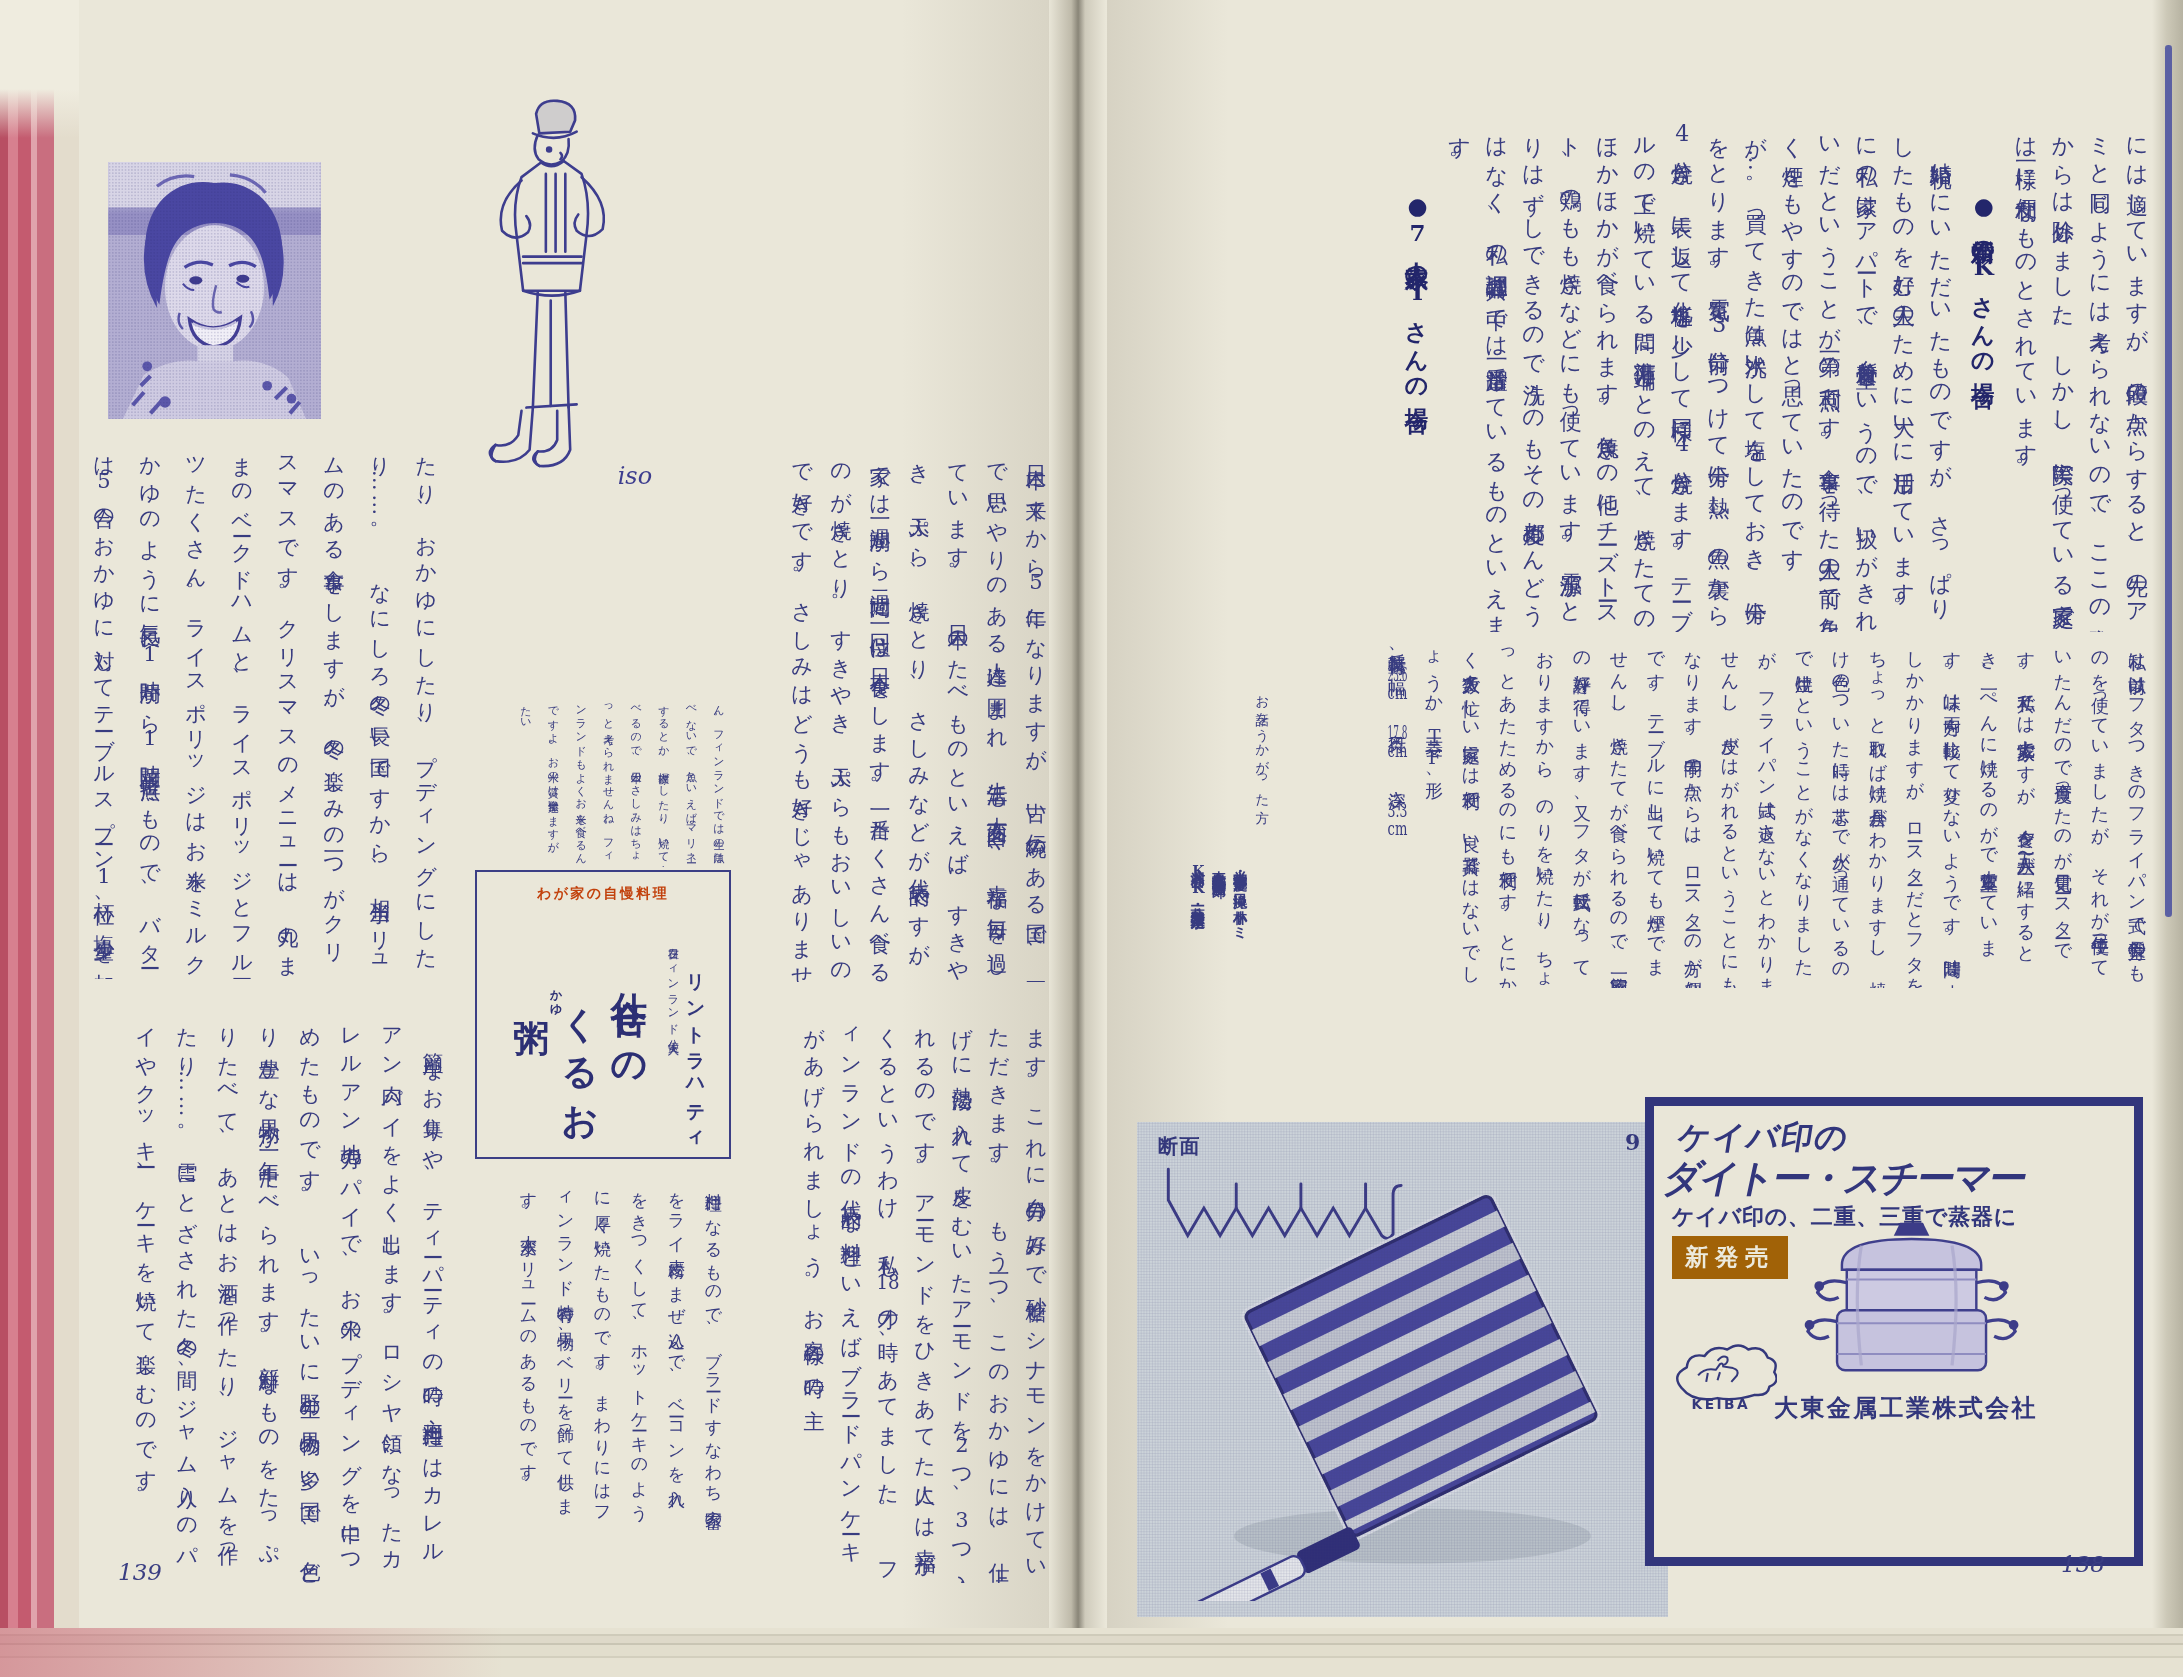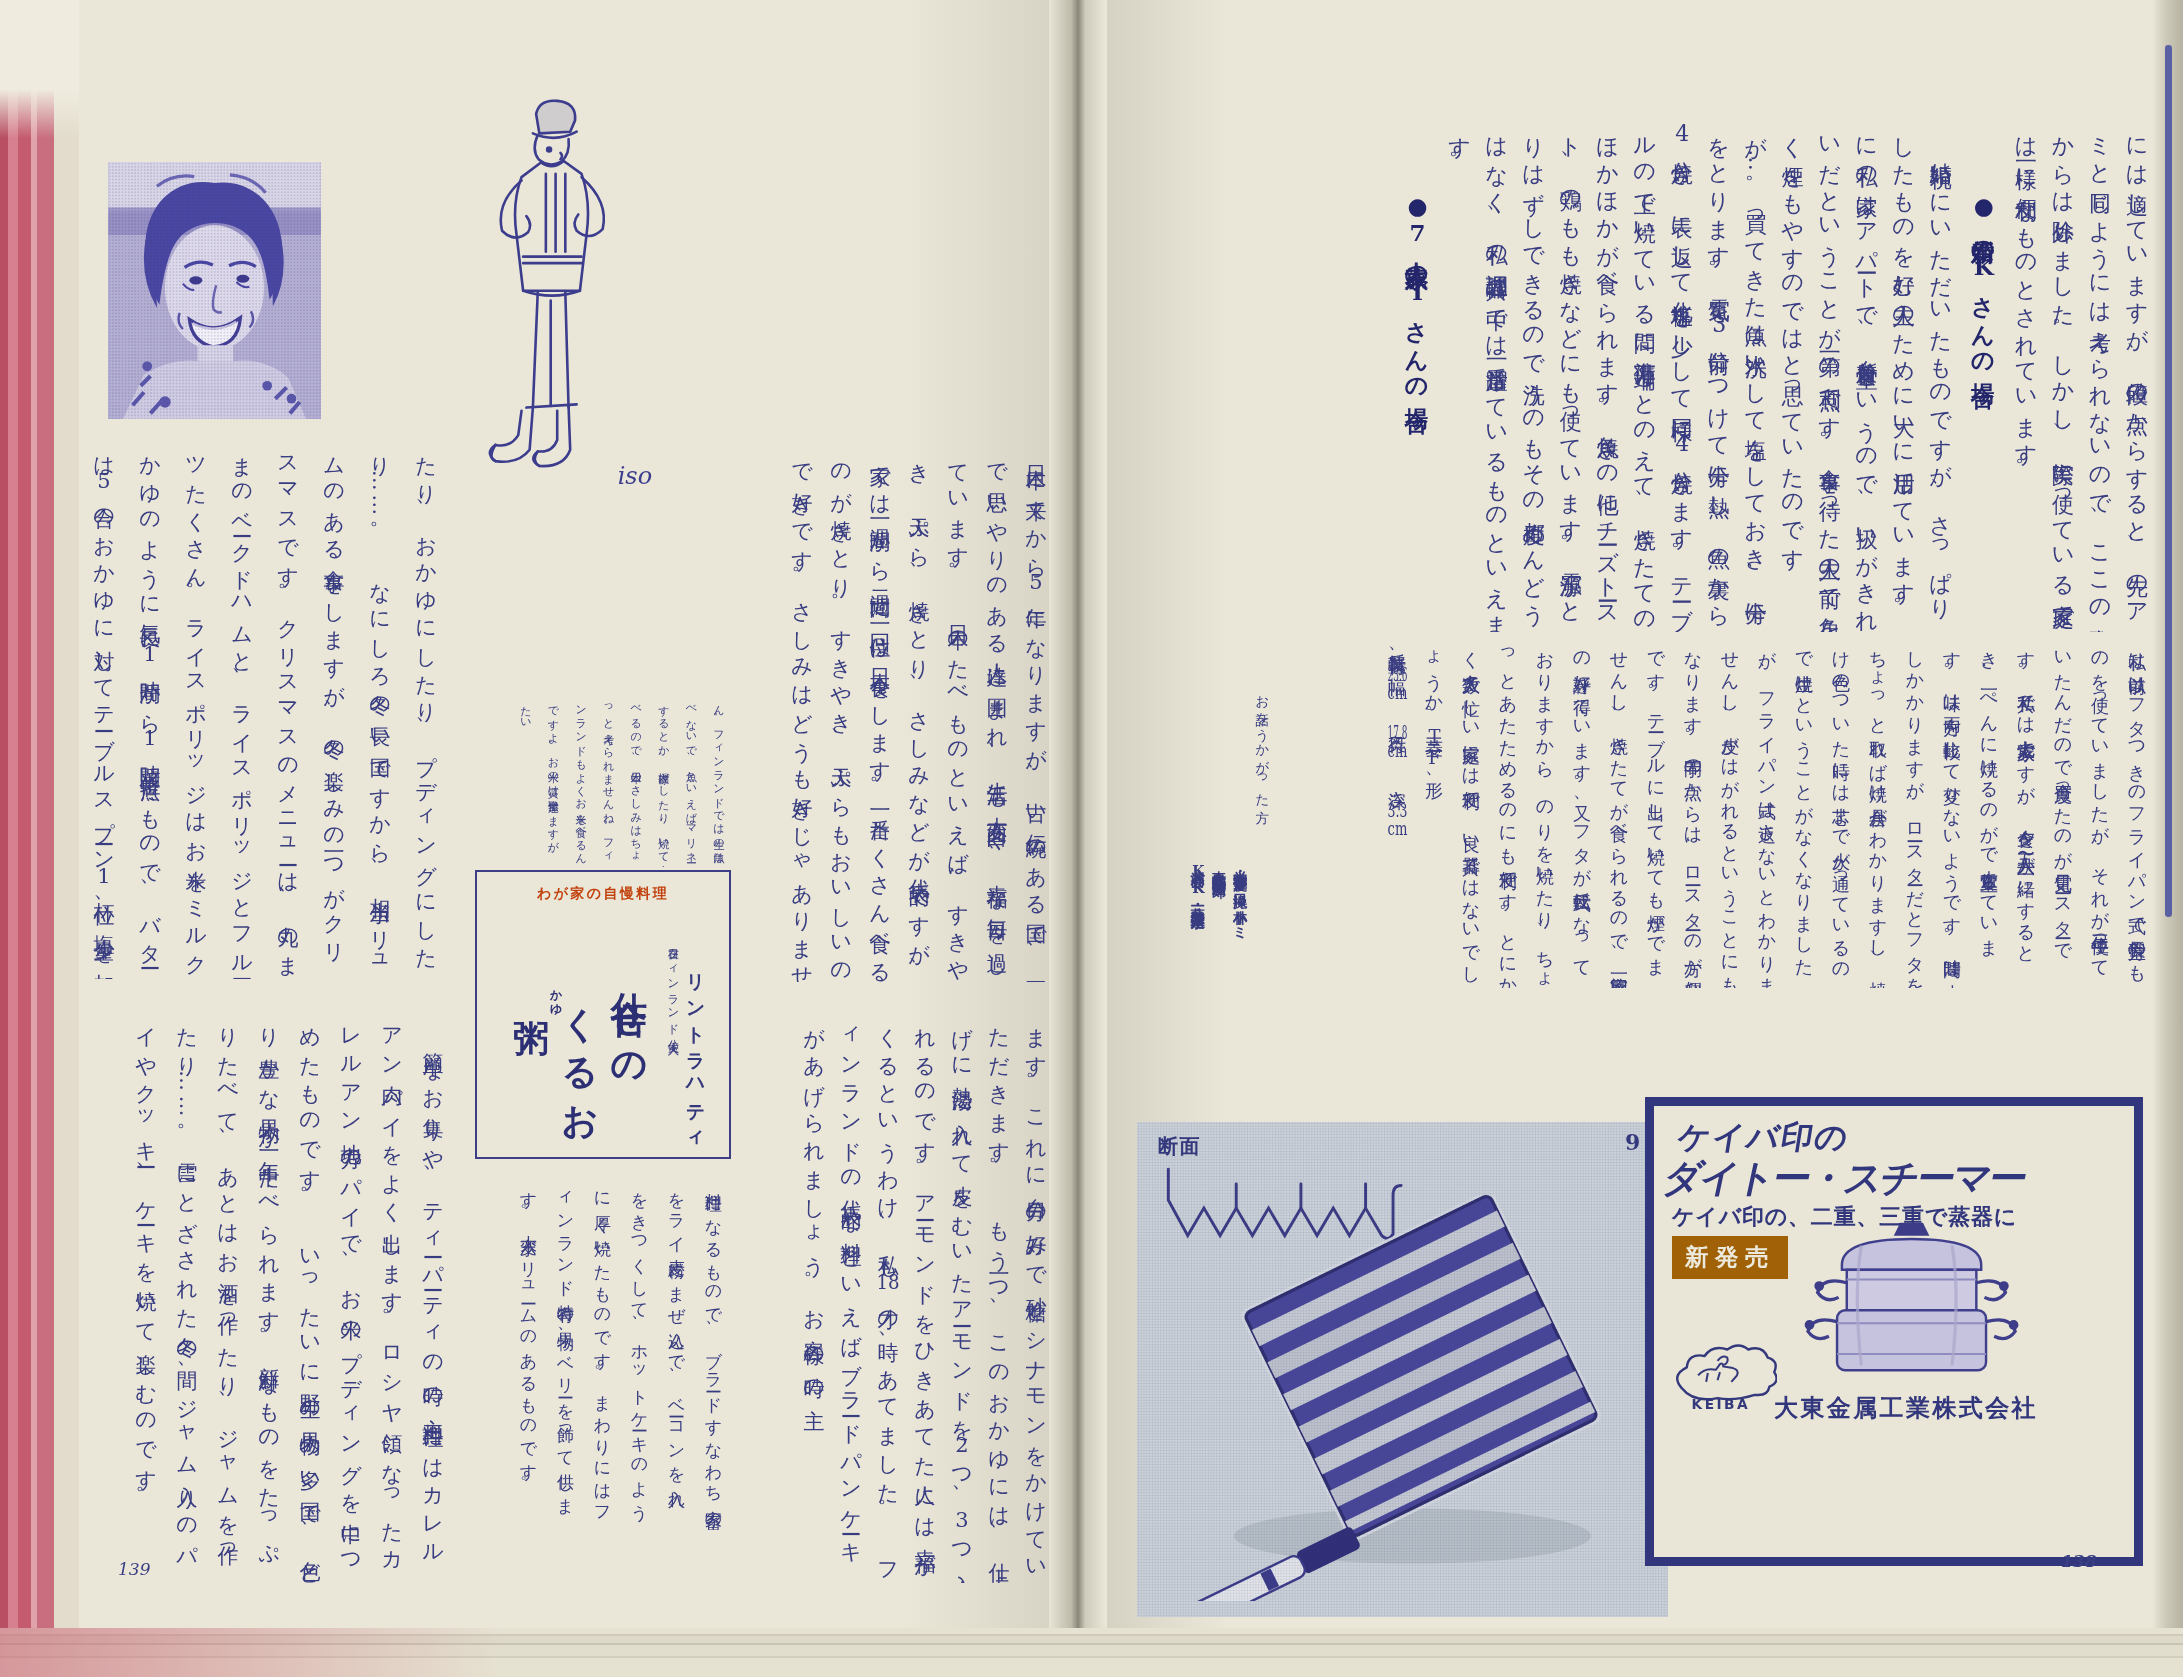--- a/index.html
+++ b/index.html
@@ -53,23 +53,23 @@
       font-family:"DejaVu Sans","Liberation Sans",sans-serif;color:#32367c;}
   .ad-brand{position:absolute;left:24px;top:9.7px;font-size:32px;font-weight:bold;transform:skewX(-9deg);letter-spacing:1.6px;}
   .ad-prod{position:absolute;left:9.7px;top:47px;font-size:38px;font-weight:bold;transform:skewX(-12deg);letter-spacing:-2.4px;white-space:nowrap;}
   .ad-tag{position:absolute;left:18px;top:96px;font-size:22px;font-weight:bold;letter-spacing:0.8px;}
   .ad-badge{position:absolute;left:18px;top:130px;background:#a16207;color:#eceadd;font-size:23.5px;font-weight:bold;
             letter-spacing:6.5px;padding:4.9px 13px 6.5px;}
   .ad-co{position:absolute;left:120px;top:286px;font-size:24px;font-weight:bold;letter-spacing:2.4px;}
   .ad-steamer{position:absolute;left:136px;top:112px;}
   .ad-keiba{position:absolute;left:13px;top:237px;}
   
-  .pn{font-style:italic;font-size:17px;color:#3a3e82;font-family:"DejaVu Serif",serif;}
+  .pn{font-style:italic;font-size:23px;color:#3a3e82;font-family:"DejaVu Serif",serif;}
   .pn-l{left:118px;top:1559px;}
-  .pn-r{left:2061px;top:1551px;font-weight:bold;}
+  .pn-r{left:2061px;top:1551px;}
   
   .edge-left{left:0;top:0;width:79px;height:1678px;
      background:linear-gradient(to bottom,#efecdf 0 89px,rgba(239,236,223,0) 138px),
      repeating-linear-gradient(90deg,#b84f63 0 8px,#d7808f 8px 18px,#c45b6f 18px 31px,#e0a3ac 31px 37px,#c96e7f 37px 54px,#e3dccc 54px 79px);}
   .gutter{left:1048px;top:0;width:58px;height:1678px;
      background:linear-gradient(90deg,rgba(110,102,82,0) 0%,rgba(110,102,82,.35) 40%,rgba(58,53,40,.55) 52%,rgba(110,102,82,.22) 64%,rgba(110,102,82,0) 100%);}
   .edge-right{left:2152px;top:0;width:32px;height:1678px;background:linear-gradient(90deg,rgba(205,201,184,0),#cdc9b8 45%,#b5b1a0);}
   .blue-line{left:2165px;top:45px;width:7.3px;height:872px;background:#474da0;border-radius:3.2px;opacity:.85;}
   .edge-bottom{left:0;top:1628px;width:2183px;height:50px;
      background:repeating-linear-gradient(to bottom,#e6e2d2 0 5.7px,#cfcbba 5.7px 8px,#ded9c9 8px 14.6px,#c9c5b4 14.6px 17px,#e2decd 17px 27.6px,#d3cfbe 27.6px 30px,#e6e2d2 30px 50px);}

